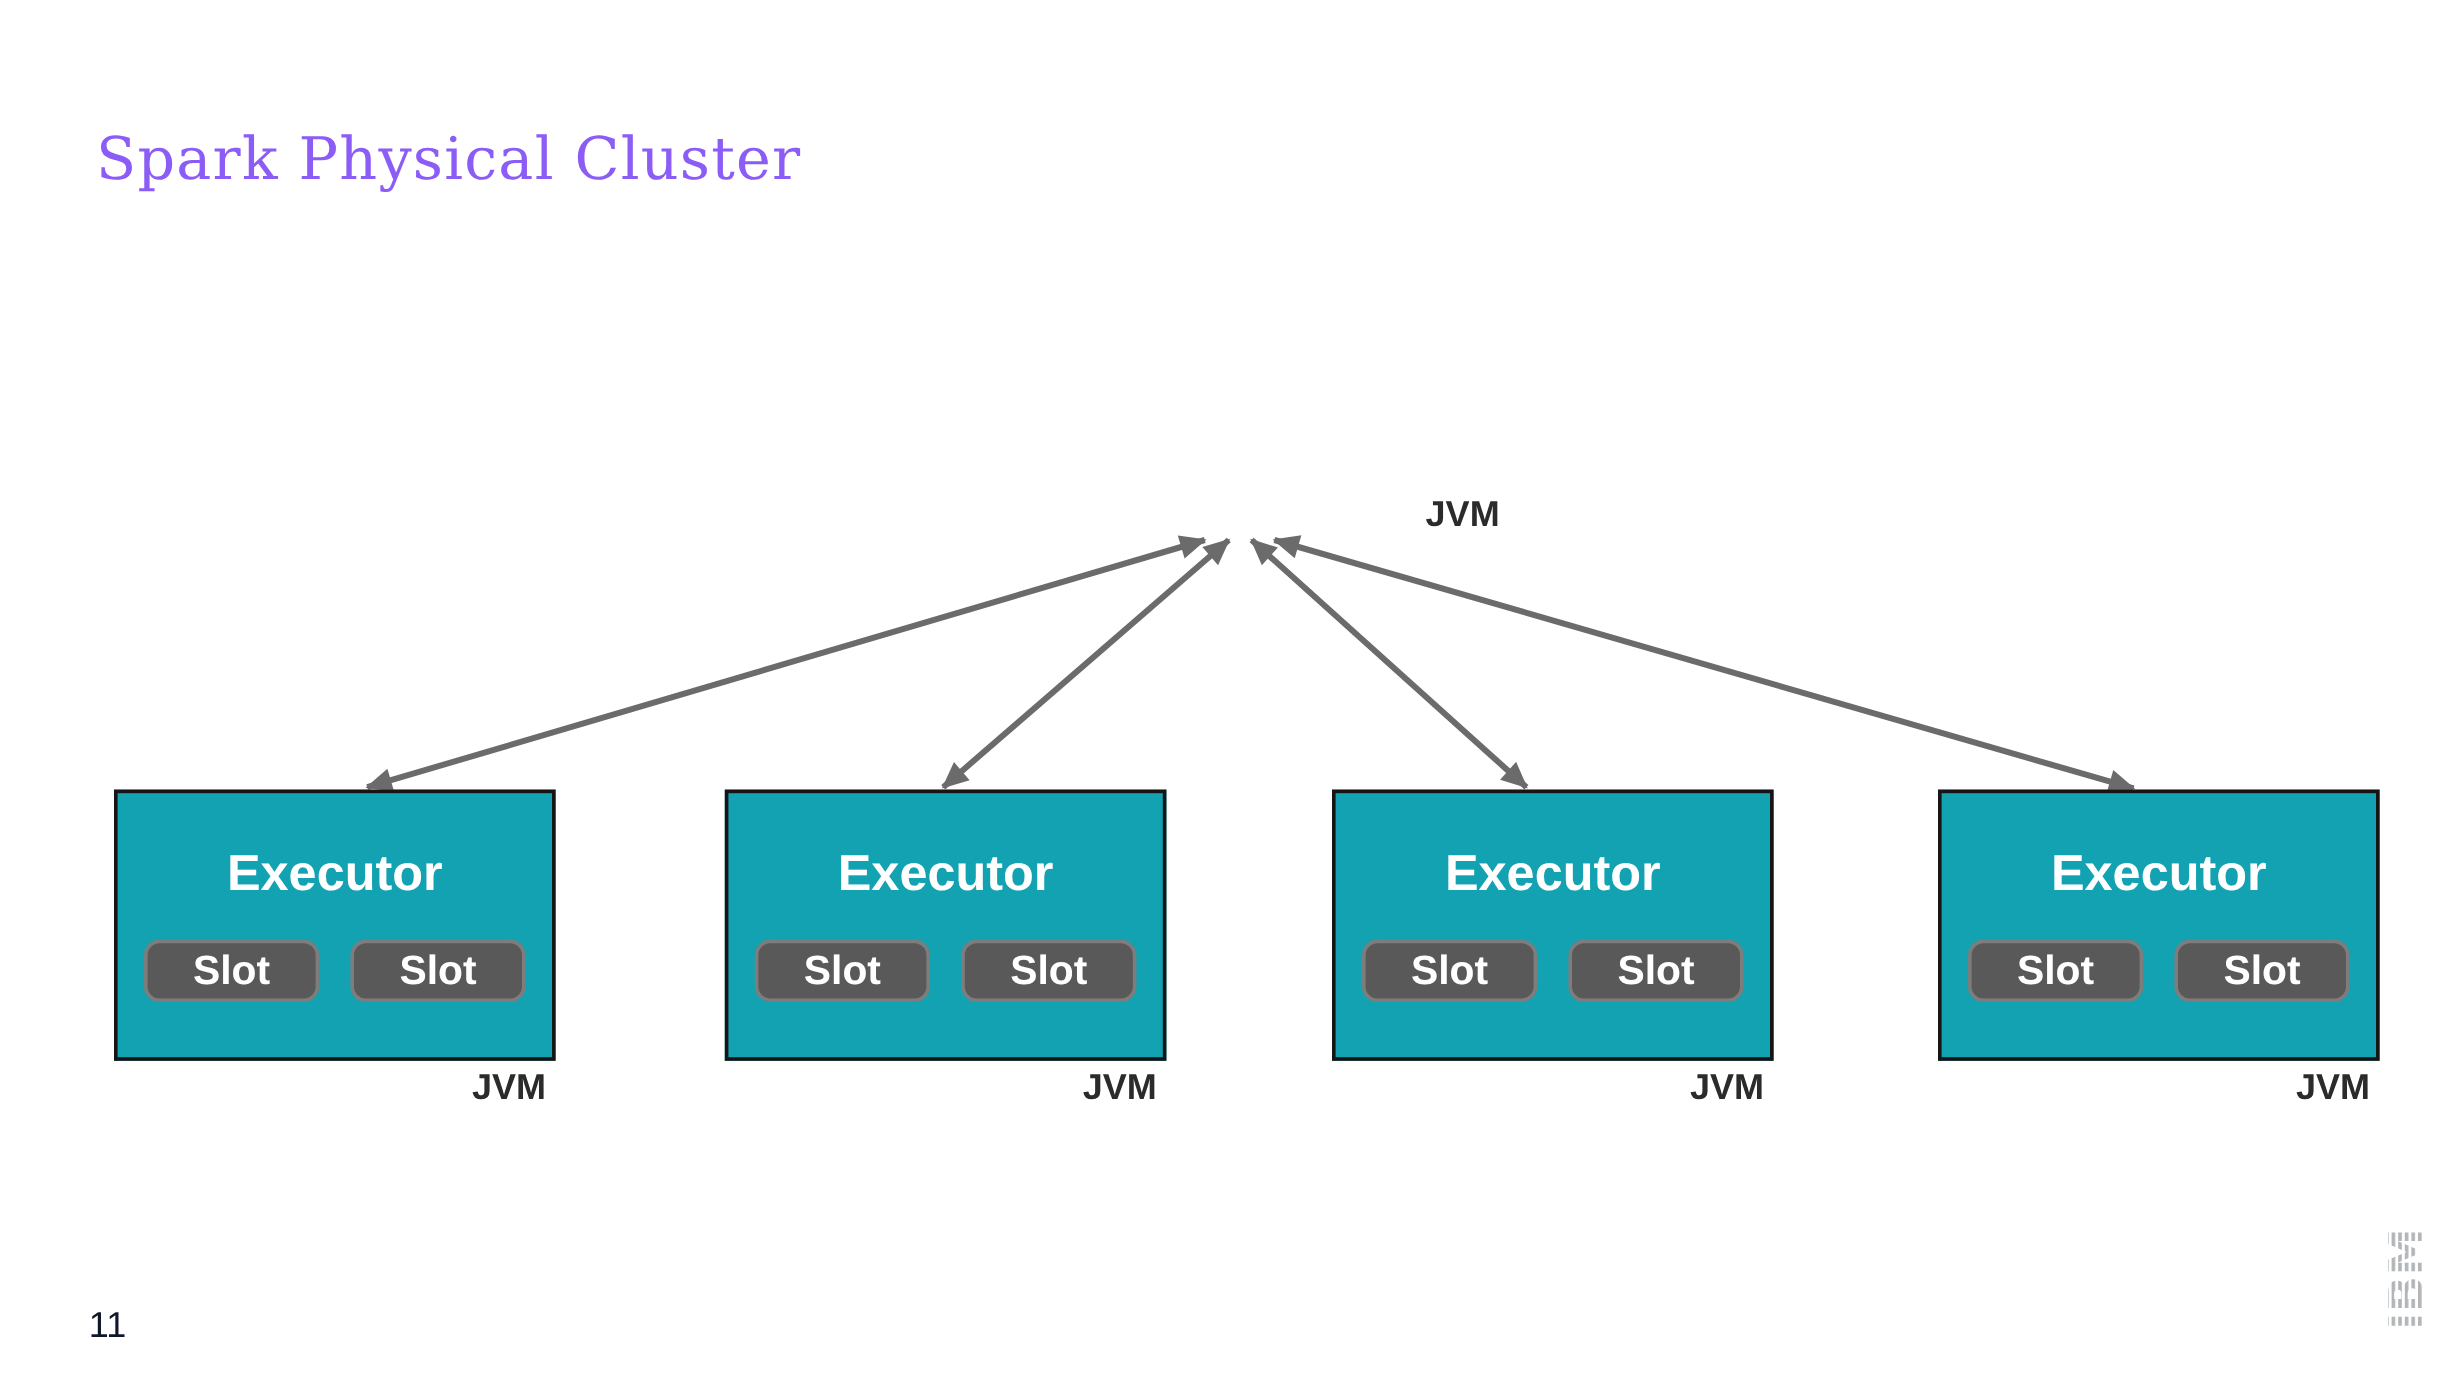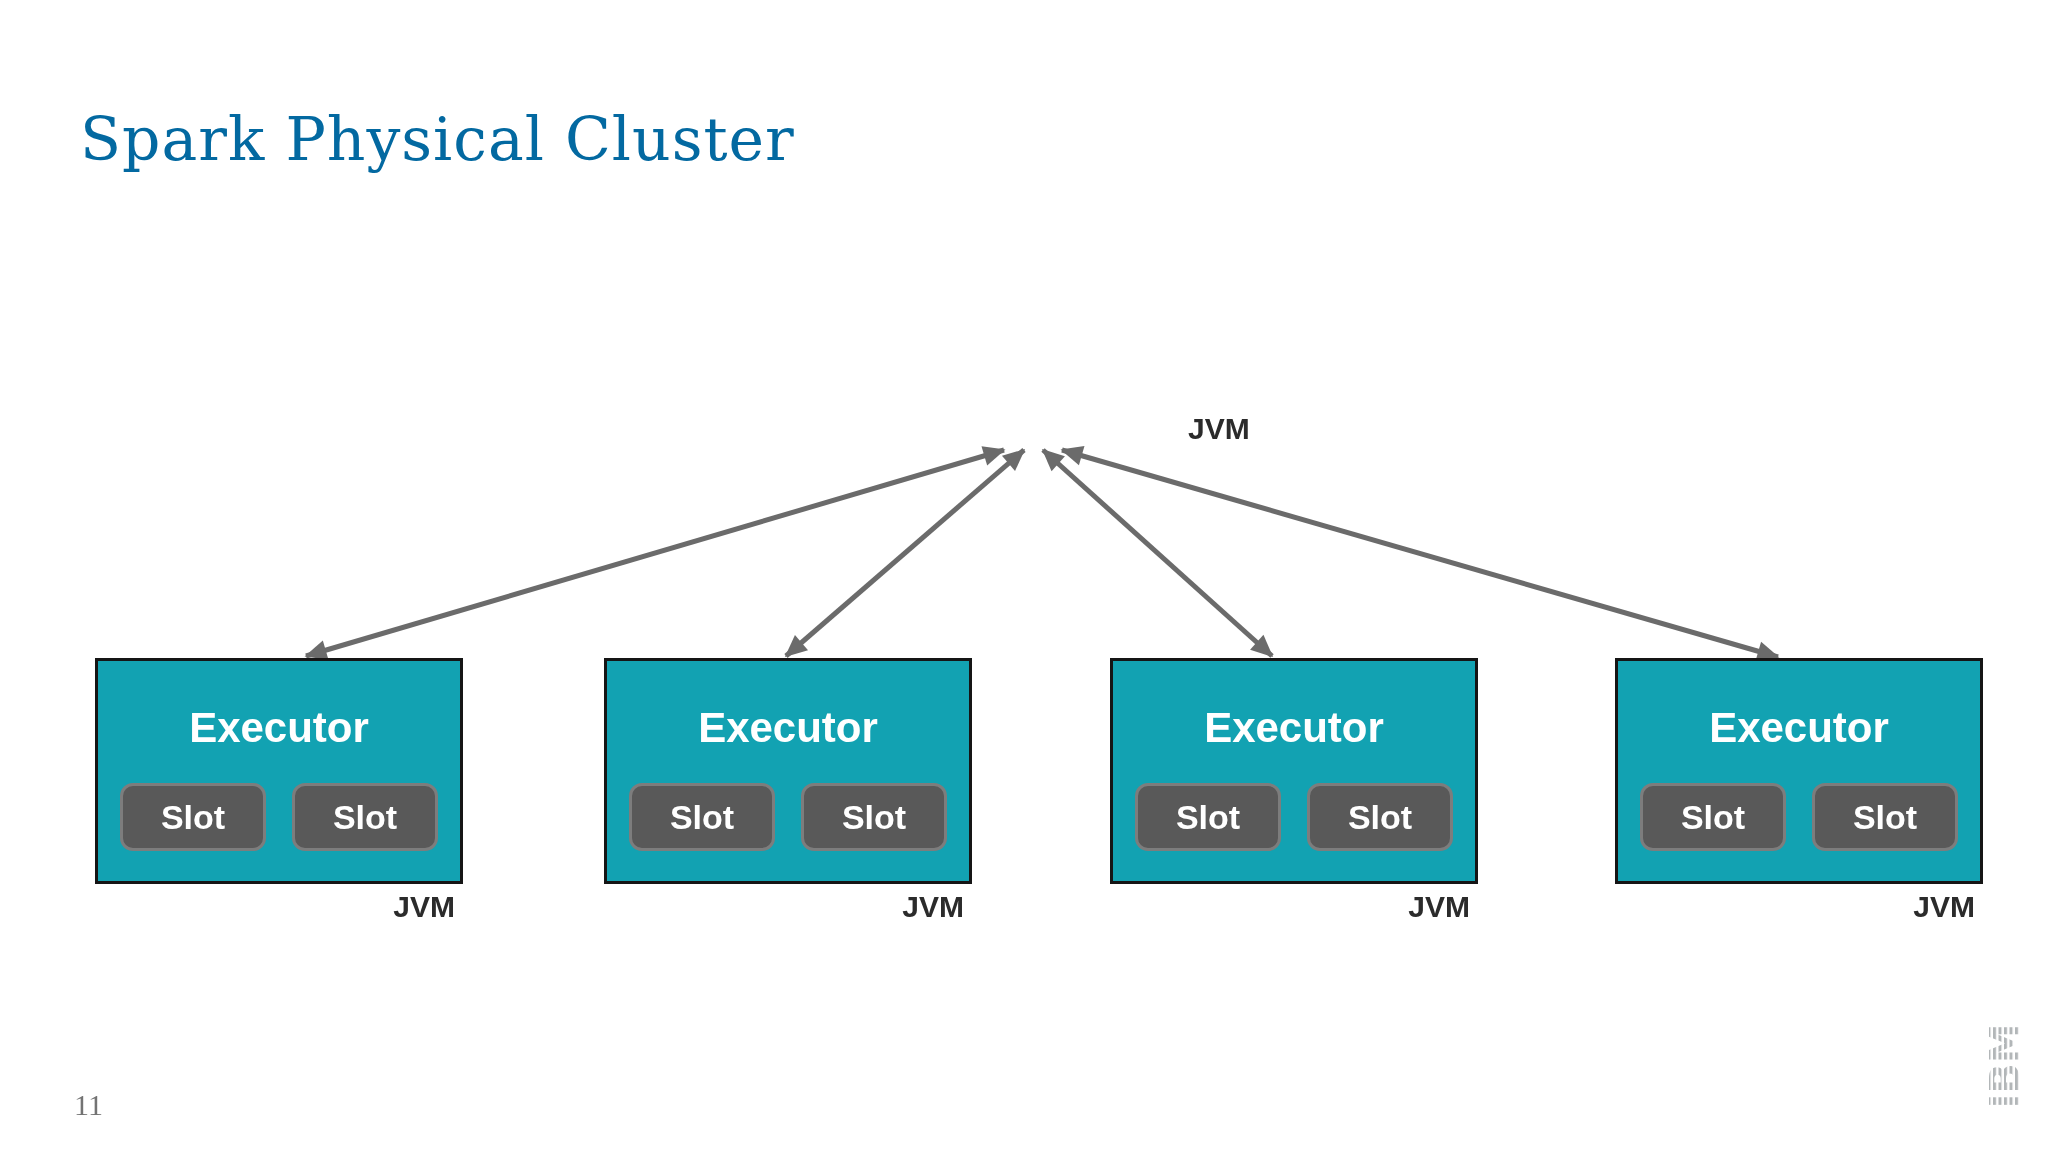--- a/index.html
+++ b/index.html
@@ -12,22 +12,22 @@
   .slide {
     position: relative;
     width: 2048px; height: 1152px;
     background: #ffffff;
   }
   .slide-title {
     position: absolute;
     left: 80px; top: 104px;
     font-family: "DejaVu Serif", serif;
     font-weight: 400;
-    font-size: 60px;
-    color: #0369a1;
+    font-size: 49px;
+    color: #8b5cf6;
     letter-spacing: 1px;
     white-space: nowrap;
   }
   .driver-node {
     position: absolute;
     left: 887px; top: 347px;
     width: 283px; height: 100px;
     background: #e6520e;
     border: 3px solid #1f1f1f;
     display: flex; align-items: center; justify-content: center;
@@ -65,21 +65,21 @@
     font-weight: 600;
     line-height: 1.2;
   }
   .slot-row {
     display: flex;
     justify-content: center;
     gap: 26px;
     margin-top: 30px;
   }
   .slot {
-    width: 146px; height: 68px;
+    width: 146px; height: 52px;
     background: #595959;
     border: 3px solid #7d7d7d;
     border-radius: 13px;
     display: flex; align-items: center; justify-content: center;
     color: #ffffff;
     font-size: 34px;
     font-weight: 600;
   }
   .executor-jvm { right: 8px; top: 232px; }
   .exec-1 { left: 95px; }
@@ -89,22 +89,21 @@
   .arrow-layer {
     position: absolute;
     left: 0; top: 0;
     width: 2048px; height: 1152px;
     pointer-events: none;
   }
   .page-number {
     position: absolute;
     left: 74px; top: 1088px;
     font-size: 30px;
-    color: #737373;
-    font-family: Liberation Serif, serif;
+    color: #0f172a;
   }
   .ibm-logo {
     position: absolute;
     left: 1954px; top: 1044px;
     width: 100px; height: 44px;
     transform: rotate(-90deg);
     transform-origin: center center;
   }
 </style>
 </head>

